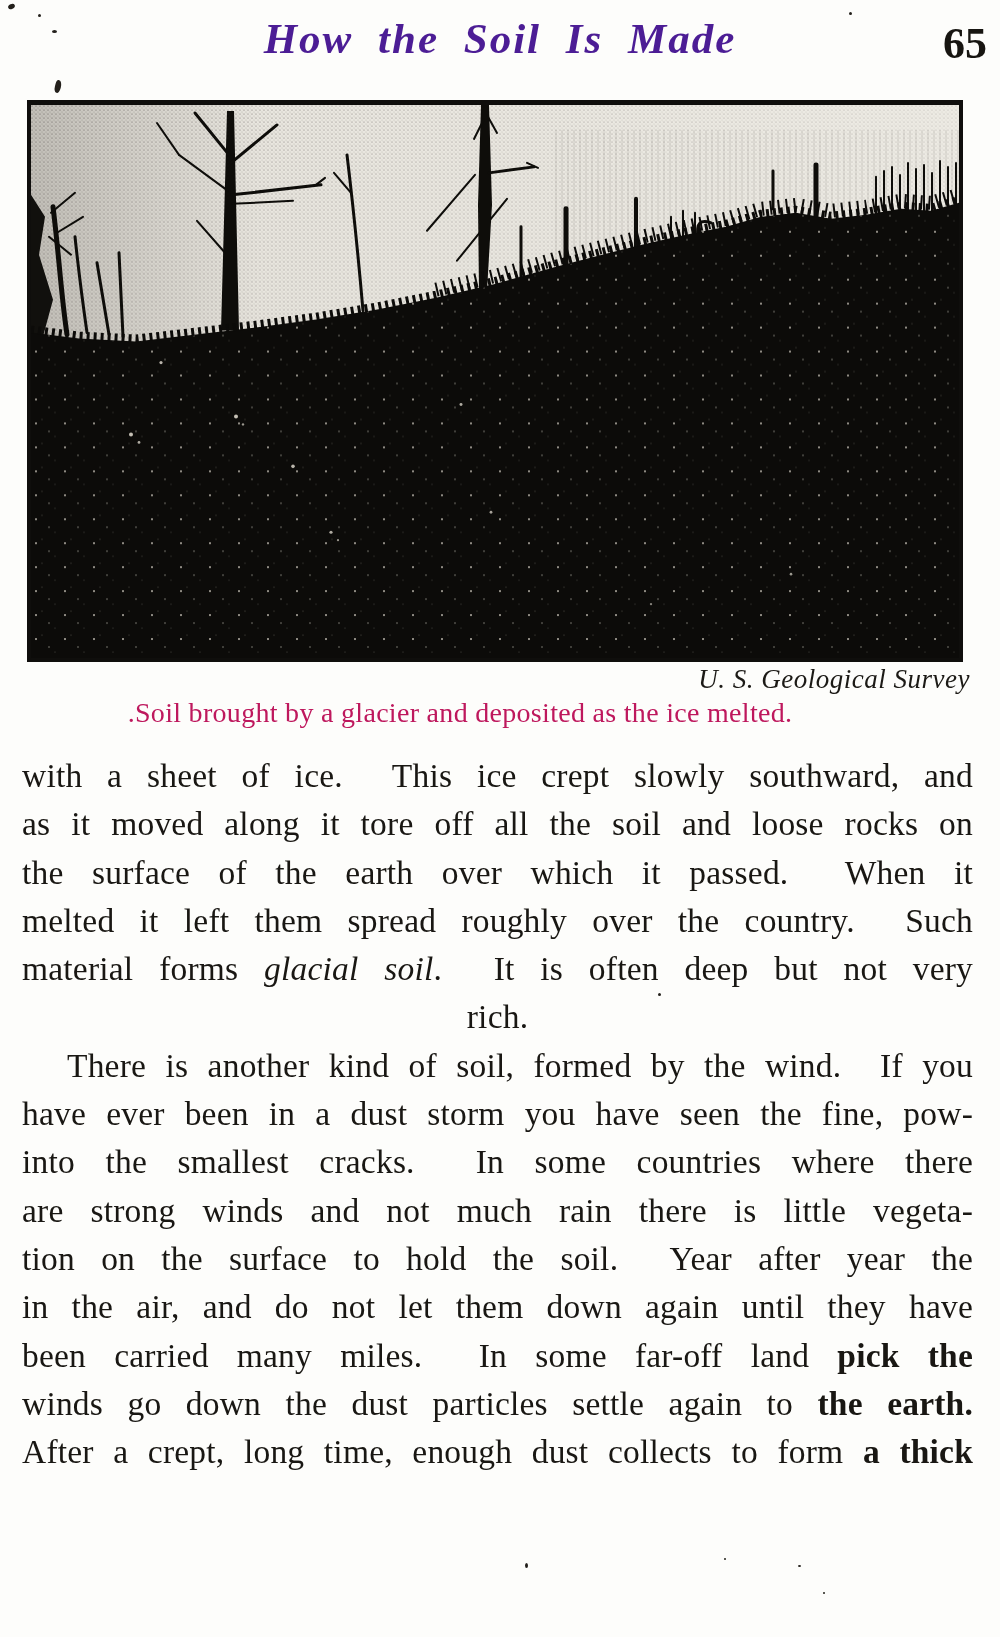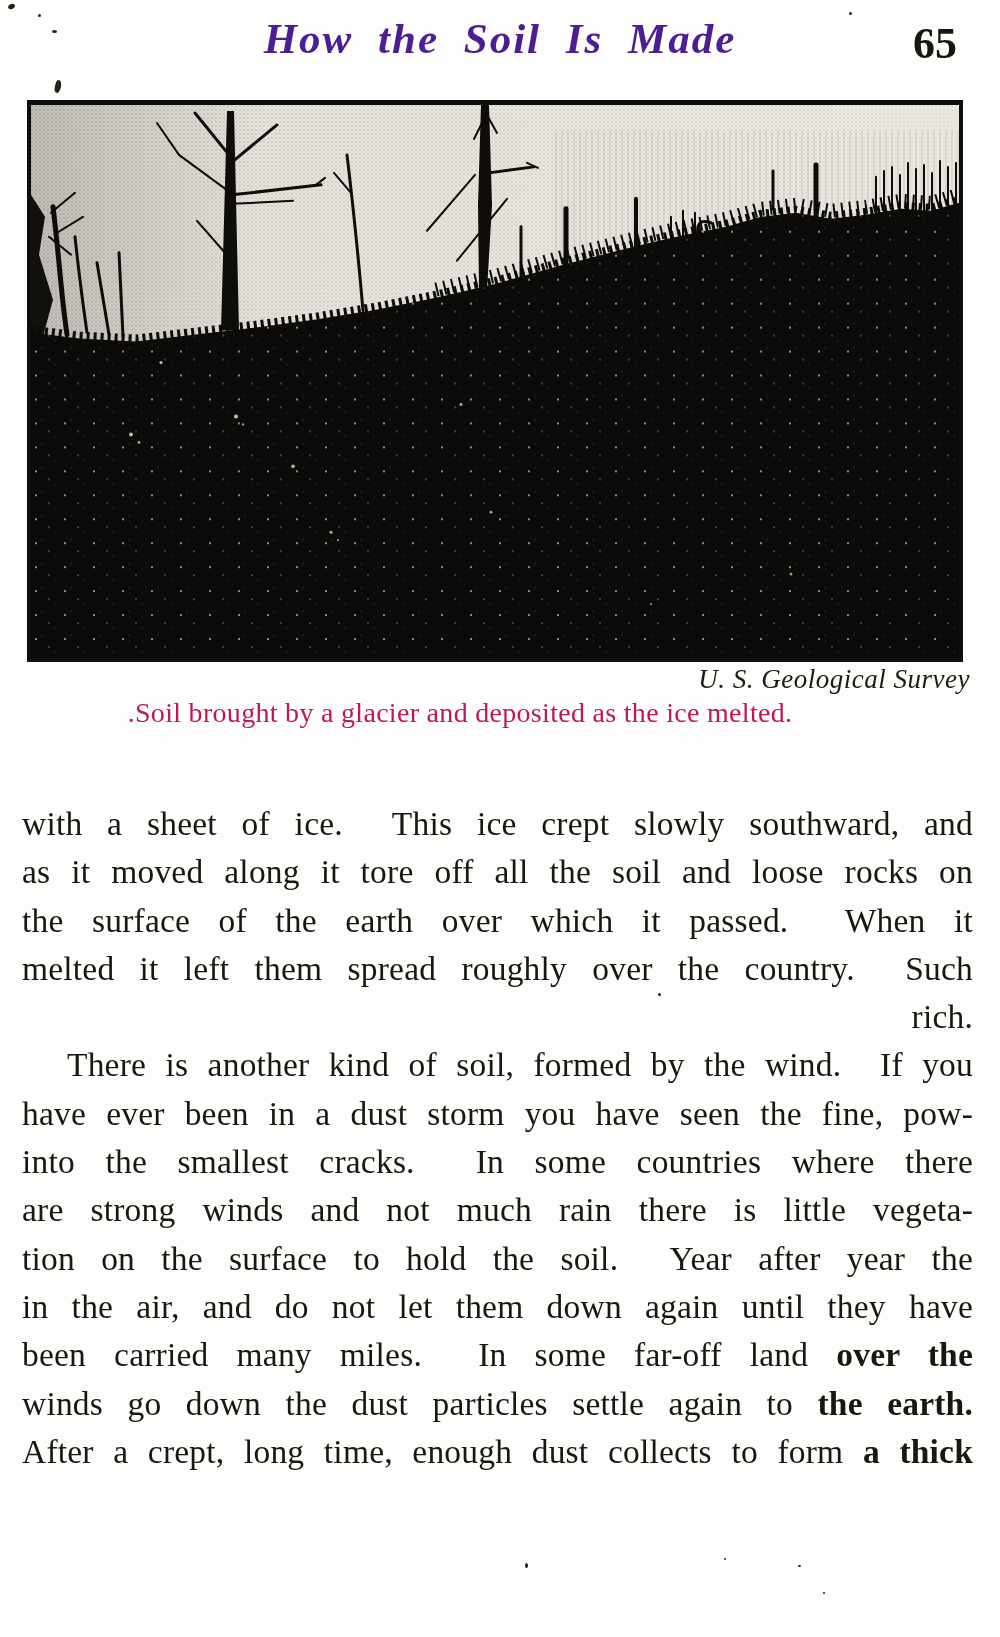--- a/index.html
+++ b/index.html
@@ -14,21 +14,21 @@
   }
   
   .running-head{
     position:absolute;top:14px;left:0;width:100%;
     text-align:center;
     font-style:italic;font-weight:700;
     font-size:43px;letter-spacing:2px;word-spacing:12px;
     color:#4c1d95;
   }
   .page-number{
-    position:absolute;top:18px;right:43px;
+    position:absolute;top:18px;right:13px;
     font-size:44px;font-weight:600;color:#171511;
   }
   
   .photo-frame{
     position:absolute;left:27px;top:100px;
     width:936px;height:562px;
     box-sizing:border-box;
     border:4px solid #0f0e0c;border-top-width:5px;
     background:#e7e4dd;
   }
@@ -39,29 +39,29 @@
     letter-spacing:0.5px;
   }
   .photo-caption{
     position:absolute;top:697px;left:0;width:920px;
     text-align:center;
     font-size:28px;color:#be185d;
     letter-spacing:0.3px;
   }
   
   .body-text{
-    position:absolute;left:22px;top:752px;width:951px;margin-top:48px;
+    position:absolute;left:22px;top:752px;width:951px;
   }
   .line{
     white-space:pre-wrap;
     font-size:33.5px;
     line-height:48.3px;
     height:48.3px;
     letter-spacing:0.2px;
-    text-align:right;
+    text-align:center;
   }
   .line.j{
     text-align:justify;
     text-align-last:justify;
   }
   .line.ind{ text-indent:45px; }
   .line .italic{ font-style:italic; }
   .line .bold{ font-weight:700; }
   
   .speck{position:absolute;background:#23201b;border-radius:50%;}
@@ -214,25 +214,26 @@
   </div>
 
   <div class="photo-credit">U. S. Geological Survey</div>
   <div class="photo-caption">.Soil brought by a glacier and deposited as the ice melted.</div>
 
   <div class="body-text">
       <div class="line j"><span>with a sheet of ice.  This ice crept slowly southward, and</span></div>
       <div class="line j"><span>as it moved along it tore off all the soil and loose rocks on</span></div>
       <div class="line j"><span>the surface of the earth over which it passed.  When it</span></div>
       <div class="line j"><span>melted it left them spread roughly over the country.  Such</span></div>
+      <div class="line j"><span>material forms </span><span class="italic">glacial soil</span><span>.  It is often deep but not very</span></div>
       <div class="line"><span>rich.</span></div>
       <div class="line j ind"><span>There is another kind of soil, formed by the wind.  If you</span></div>
       <div class="line j"><span>have ever been in a dust storm you have seen the fine, pow-</span></div>
       <div class="line j"><span>into the smallest cracks.  In some countries where there</span></div>
       <div class="line j"><span>are strong winds and not much rain there is little vegeta-</span></div>
       <div class="line j"><span>tion on the surface to hold the soil.  Year after year the</span></div>
       <div class="line j"><span>in the air, and do not let them down again until they have</span></div>
-      <div class="line j"><span>been carried many miles.  In some far-off land </span><span class="bold">over the</span></div>
+      <div class="line j"><span>been carried many miles.  In some far-off land </span><span class="bold">pick the</span></div>
       <div class="line j"><span>winds go down the dust particles settle again to </span><span class="bold">the earth.</span></div>
       <div class="line j"><span>After a crept, long time, enough dust collects to form </span><span class="bold">a thick</span></div>
     </div>
 
 </div>
 
 </body></html>

